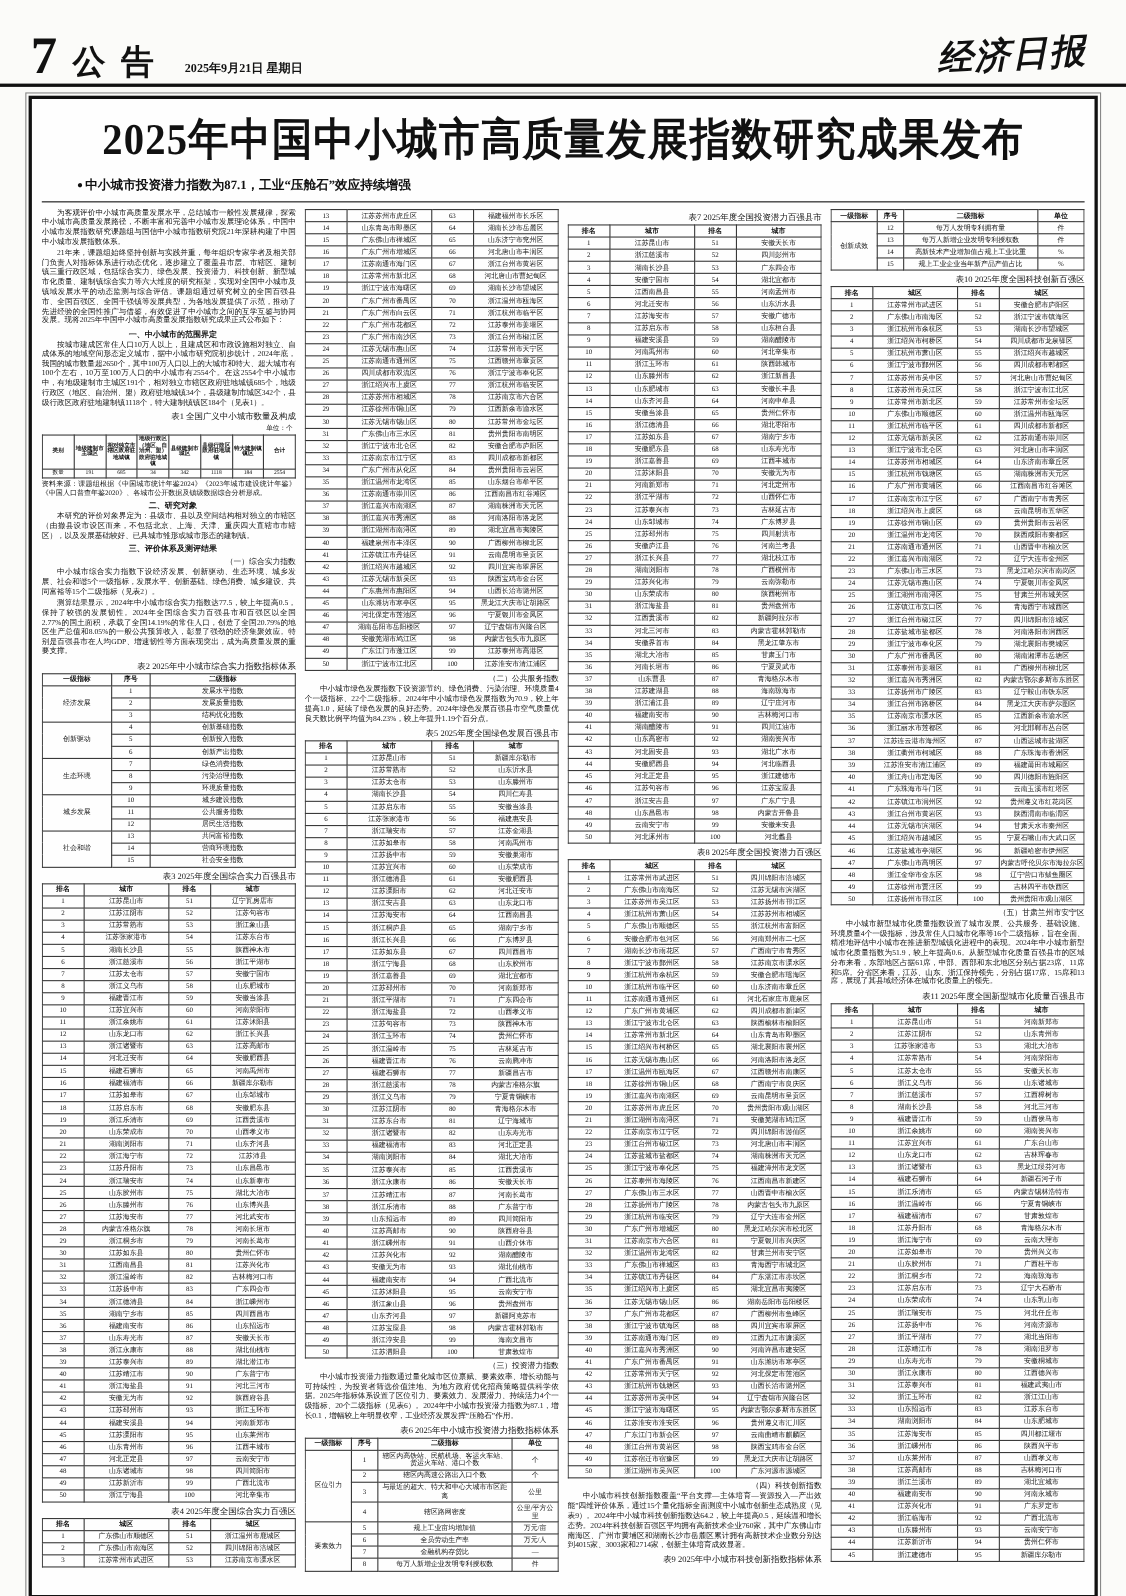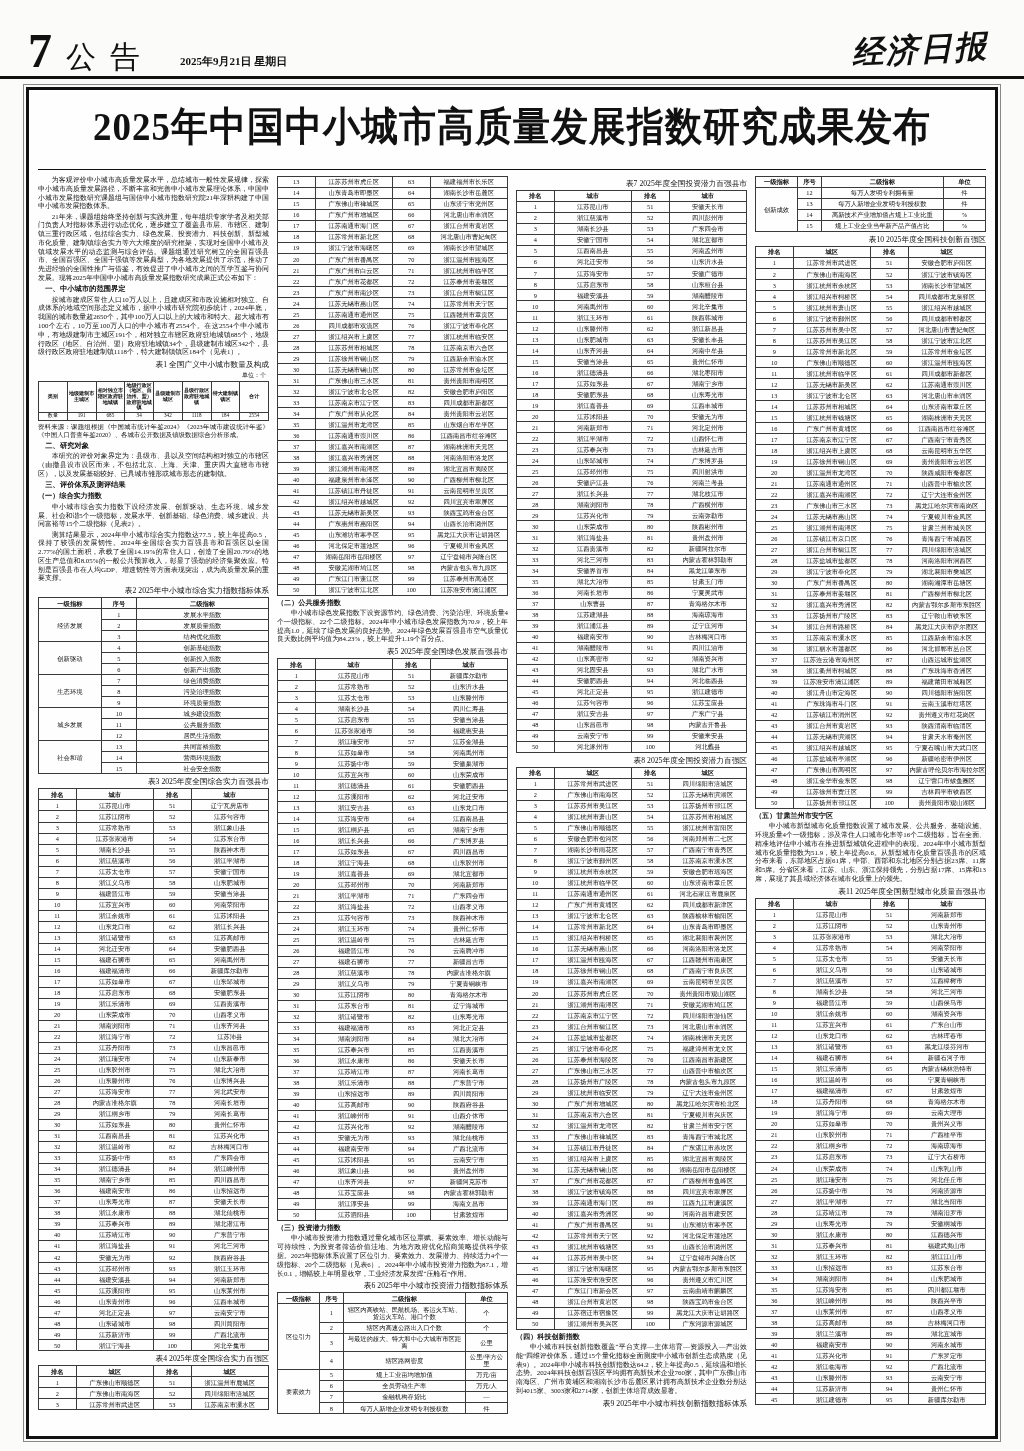--- a/index.html
+++ b/index.html
@@ -3,40 +3,40 @@
 <meta charset="utf-8">
 <style>
   html,body{margin:0;padding:0;width:1024px;height:1451px;overflow:hidden;
     background:#fbfbf9;color:#111;
     font-family:"Liberation Serif","DejaVu Serif",serif;}
   
   .masthead{height:66px;display:flex;justify-content:space-between;align-items:flex-end;
     padding:6px 28px 2px;}
   .mh-left{display:flex;align-items:flex-end;gap:14px;}
   .pageno{font-size:48px;font-weight:900;line-height:0.9;}
-  .section-name{font-size:30px;font-weight:400;letter-spacing:14px;line-height:1;}
-  .issue-date{font-size:11px;font-weight:bold;padding-bottom:3px;margin-left:12px;}
+  .section-name{font-size:30px;font-weight:700;letter-spacing:14px;line-height:1;}
+  .issue-date{font-size:11px;font-weight:bold;padding-bottom:3px;}
   .brand{font-size:32px;font-weight:900;font-style:italic;transform:rotate(-3deg);
     padding-right:8px;letter-spacing:2px;}
   .top-rule{height:3px;background:#111;margin:2px 0 8px;}
   
   .box{margin:0 26px;border:3px solid #111;outline:1px solid #888;outline-offset:2px;
     background:#fefefe;padding:4px 7px 8px;}
   .headline{font-size:37px;font-weight:900;text-align:center;margin:8px 0 10px;
     letter-spacing:1px;white-space:nowrap;transform:scaleY(1.08);}
   .bullets{display:grid;grid-template-columns:1fr 1fr;gap:4px 30px;padding:0 34px;margin-bottom:7px;}
   .bullet{font-size:11.5px;font-weight:bold;line-height:1.25;}
   .bullet .dot{font-size:9px;vertical-align:1px;margin-right:2px;}
   .bullets-divider{border-top:1.5px solid #111;margin:4px 2px 6px;}
   
   .columns{display:flex;gap:8px;height:1252px;overflow:hidden;padding:0 2px;}
   .col{flex:1 1 0;min-width:0;overflow:hidden;}
   p.body{font-size:6.9px;line-height:1.27;text-align:justify;text-indent:2em;margin:0 0 1.5px;}
-  .sec-h{font-size:7.3px;font-weight:bold;margin:1.5px 0;text-indent:1em;}
-  .sub-h{font-size:7.1px;font-weight:bold;margin:1.5px 0;}
+  .sec-h{font-size:7.3px;font-weight:bold;margin:1.5px 0;text-indent:1em;text-align:center;}
+  .sub-h{font-size:7.1px;font-weight:normal;margin:1.5px 0;text-align:right;}
   .tbl-title{font-size:7.7px;font-weight:normal;text-align:right;margin:3px 0 1px;}
   .unit-note{font-size:6px;text-align:right;margin:0 3px 1px;}
   table{width:100%;border-collapse:collapse;table-layout:fixed;margin-bottom:2px;}
   th,td{border:1px solid #3a3a3a;font-size:6.3px;line-height:1.15;padding:1.4px 1px;
     text-align:center;overflow:hidden;white-space:nowrap;font-weight:normal;}
   th{font-weight:bold;}
   .rank th:nth-child(1),.rank td:nth-child(1),
   .rank th:nth-child(3),.rank td:nth-child(3){width:15%;}
   .grouped th,.grouped td{white-space:normal;}
   .grouped .c0{width:17%;} .grouped .c1{width:9%;} .grouped .c3{width:17%;}
@@ -54,20 +54,21 @@
     <span class="issue-date">2025年9月21日  星期日</span>
   </div>
   <div class="brand">经济日报</div>
 </header>
 <div class="top-rule"></div>
 
 <main class="box">
   <h1 class="headline">2025年中国中小城市高质量发展指数研究成果发布</h1>
 
   <div class="bullets">
+    <div class="bullet"><span class="dot">●</span><span>中小城市投资潜力指数为87.1，工业“压舱石”效应持续增强</span></div>
   </div>
   <div class="bullets-divider"></div>
 
   <div class="columns">
 
     <section class="col">
       <p class="body">为客观评价中小城市高质量发展水平，总结城市一般性发展规律，探索中小城市高质量发展路径，不断丰富和完善中小城市发展理论体系，中国中小城市发展指数研究课题组与国信中小城市指数研究院21年深耕构建了中国中小城市发展指数体系。</p>
       <p class="body">21年来，课题组始终坚持创新与实践并重，每年组织专家学者及相关部门负责人对指标体系进行动态优化，逐步建立了覆盖县市层、市辖区、建制镇三重行政区域，包括综合实力、绿色发展、投资潜力、科技创新、新型城市化质量、建制镇综合实力等六大维度的研究框架，实现对全国中小城市及镇域发展水平的动态监测与综合评估。课题组通过研究树立的全国百强县市、全国百强区、全国千强镇等发展典型，为各地发展提供了示范，推动了先进经验的全国性推广与借鉴，有效促进了中小城市之间的互学互鉴与协同发展。现将2025年中国中小城市高质量发展指数研究成果正式公布如下：</p>
       <h3 class="sec-h">一、中小城市的范围界定</h3>
       <p class="body">按城市建成区常住人口10万人以上，且建成区和市政设施相对独立、自成体系的地域空间形态定义城市，据中小城市研究院初步统计，2024年底，我国的城市数量超2650个，其中100万人口以上的大城市和特大、超大城市有100个左右，10万至100万人口的中小城市有2554个。在这2554个中小城市中，有地级建制市主城区191个，相对独立市辖区政府驻地城镇685个，地级行政区（地区、自治州、盟）政府驻地城镇34个，县级建制市城区342个，县级行政区政府驻地建制镇1118个，特大建制镇镇区184个（见表1）。</p>

